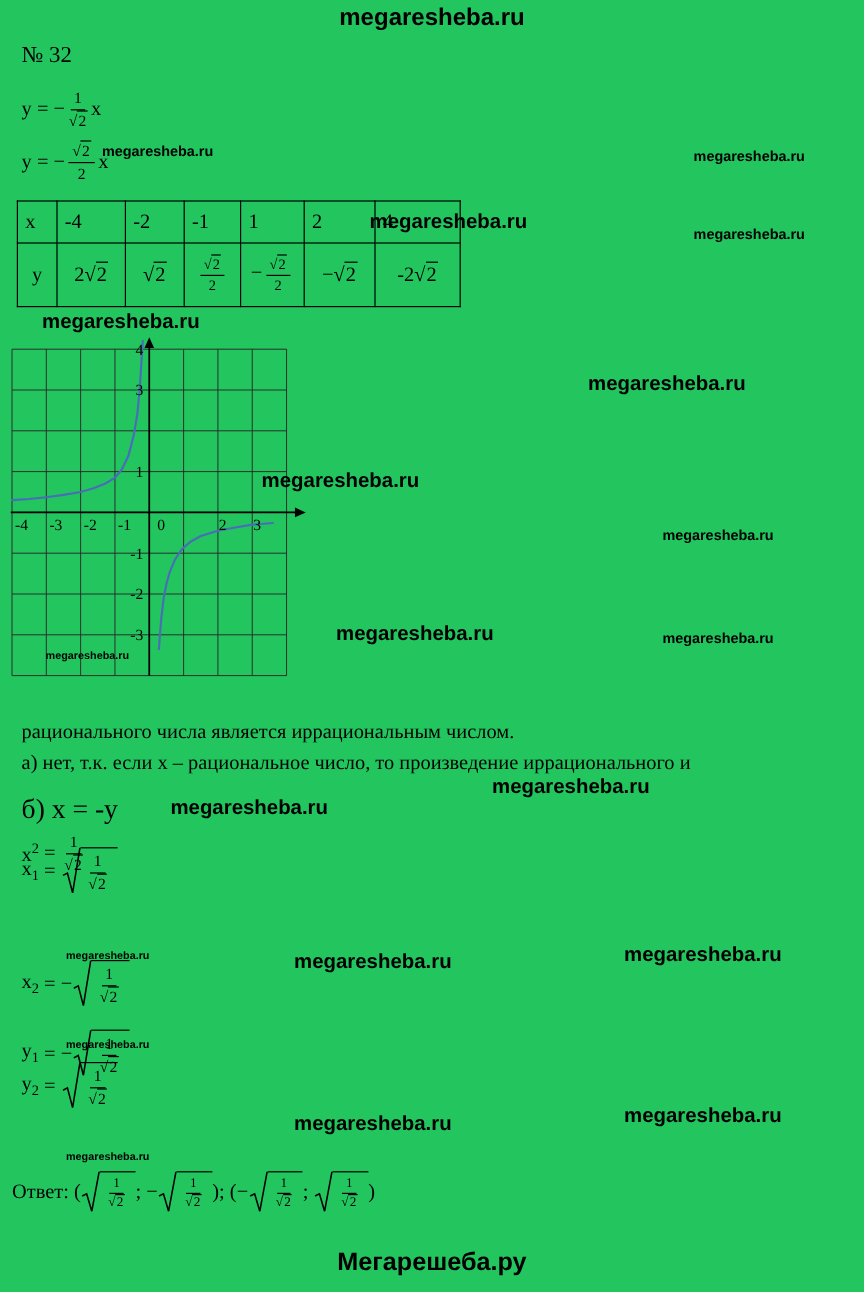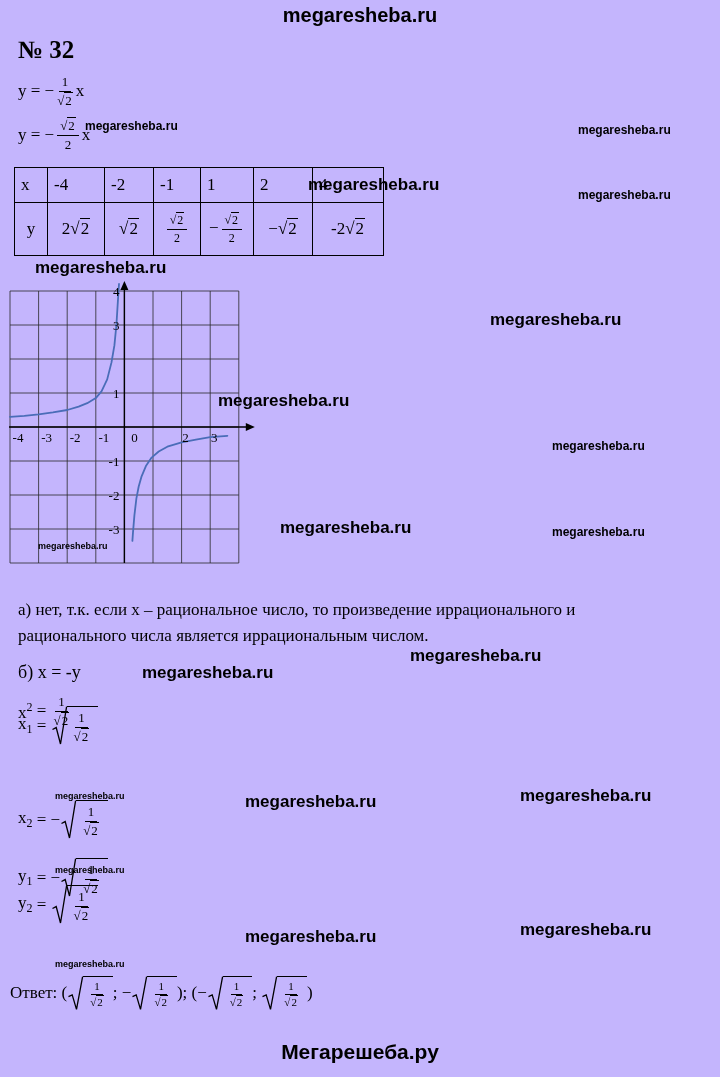--- a/index.html
+++ b/index.html
@@ -1,19 +1,19 @@
 <!DOCTYPE html>
 <html><head>
 <meta charset="utf-8">
 <style>
   html,body{margin:0;padding:0;background:#fff;}
-  #page{position:relative;width:720px;height:1077px;background:#c4b5fd;overflow:hidden;
+  #page{position:relative;width:720px;height:1077px;background:#22c55e;overflow:hidden;
         font-family:"Liberation Serif",serif;color:#000;}
-  .txt{position:absolute;font-size:18px;white-space:nowrap;}
-  .h-num{position:absolute;font-weight:700;font-size:25px;}
+  .txt{position:absolute;font-size:23px;white-space:nowrap;}
+  .h-num{position:absolute;font-weight:400;font-size:19px;}
   .para{position:absolute;font-size:17px;width:692px;}
   .pline{display:block;line-height:1.55;}
   .eq{position:absolute;font-size:17px;display:flex;align-items:center;}
   .eq .sp{white-space:pre;}
   sub{font-size:12px;}
   sup{font-size:12px;}
   .frac{display:inline-flex;flex-direction:column;align-items:center;font-size:13px;
         line-height:1.2;text-align:center;margin:0 3px;vertical-align:middle;}
   .frac .num{border-bottom:1px solid #000;padding:0 3px 1px;}
   .frac .den{padding-top:1px;}
@@ -161,22 +161,22 @@
         <text x="111.4" y="14.5" text-anchor="end" font-size="13" fill="#000" font-family="&quot;Liberation Serif&quot;, serif">4</text>
         <text x="111.4" y="48.5" text-anchor="end" font-size="13" fill="#000" font-family="&quot;Liberation Serif&quot;, serif">3</text>
         <text x="111.4" y="116.5" text-anchor="end" font-size="13" fill="#000" font-family="&quot;Liberation Serif&quot;, serif">1</text>
         <text x="111.4" y="184.5" text-anchor="end" font-size="13" fill="#000" font-family="&quot;Liberation Serif&quot;, serif">-1</text>
         <text x="111.4" y="218.5" text-anchor="end" font-size="13" fill="#000" font-family="&quot;Liberation Serif&quot;, serif">-2</text>
         <text x="111.4" y="252.5" text-anchor="end" font-size="13" fill="#000" font-family="&quot;Liberation Serif&quot;, serif">-3</text>
       </svg>
   </div>
 
   <div class="para" style="left:18px;top:597px">
+    <span class="pline">рационального числа является иррациональным числом.</span>
     <span class="pline">а) нет, т.к. если х – рациональное число, то произведение иррационального и</span>
-    <span class="pline">рационального числа является иррациональным числом.</span>
   </div>
 
   <div class="txt" style="left:18px;top:662px">б) x = -y</div>
 
   <div class="eq" style="left:18px;top:694px">
     <span class="lhs"><span>x</span><sup>2</sup></span>
     <span class="sp"> = </span>
     <span class="frac">
       <span class="num">1</span>
       <span class="den"><span>√</span><span class="ov">2</span></span>

